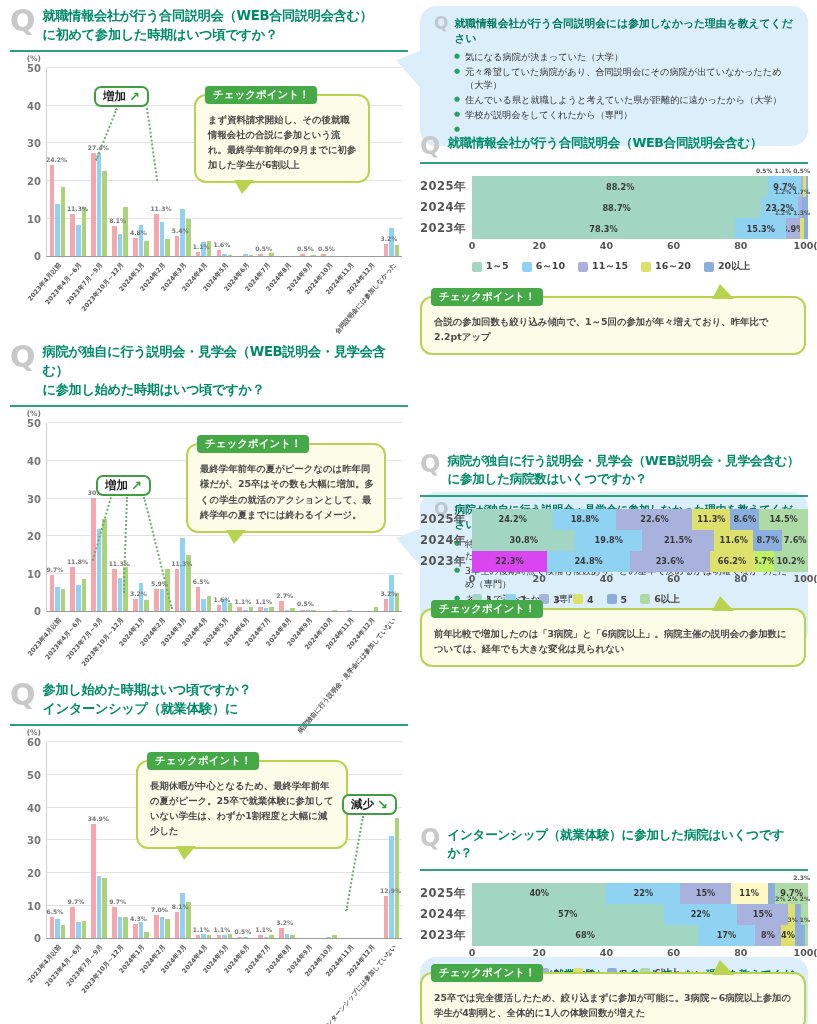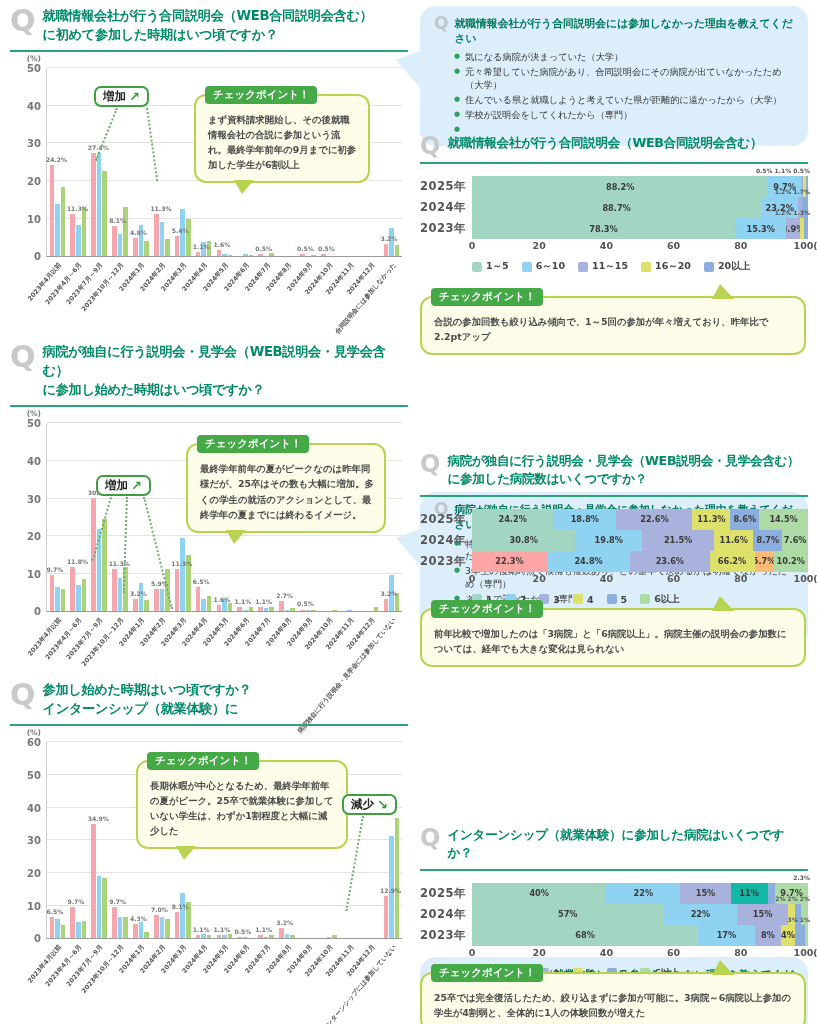--- a/index.html
+++ b/index.html
@@ -812,25 +812,25 @@
           <div class="seg" style="width: 19.8%; background: rgb(143, 210, 242);">19.8%</div>
           <div class="seg" style="width: 21.5%; background: rgb(169, 178, 221);">21.5%</div>
           <div class="seg" style="width: 11.6%; background: rgb(221, 224, 106);">11.6%</div>
           <div class="seg" style="width: 8.7%; background: rgb(140, 174, 222);">8.7%</div>
           <div class="seg" style="width: 7.6%; background: rgb(174, 218, 165);">7.6%</div>
         </div>
       </div>
       <div class="srow">
         <div class="syear">2023年</div>
         <div class="sbar">
-          <div class="seg" style="width: 22.3%; background: #fca5a5;">22.3%</div>
+          <div class="seg" style="width: 22.3%; background: #d946ef;">22.3%</div>
           <div class="seg" style="width: 24.8%; background: rgb(143, 210, 242);">24.8%</div>
           <div class="seg" style="width: 23.6%; background: rgb(169, 178, 221);">23.6%</div>
           <div class="seg" style="width: 13.4%; background: rgb(221, 224, 106);">66.2%</div>
-          <div class="seg" style="width: 5.7%; background: #fdba74;">5.7%</div>
+          <div class="seg" style="width: 5.7%; background: #bef264;">5.7%</div>
           <div class="seg" style="width: 10.2%; background: rgb(174, 218, 165);">10.2%</div>
         </div>
       </div>
     </div>
   <div class="saxis-row">
       <div class="saxis-sp"></div>
       <div class="saxis">
         <span style="left: 0%;">0</span>
         <span style="left: 20%;">20</span>
         <span style="left: 40%;">40</span>
@@ -897,21 +897,21 @@
 
     </div>
   </div>
   <div class="srows">
       <div class="srow">
         <div class="syear">2025年</div>
         <div class="sbar">
           <div class="seg" style="width: 40%; background: rgb(163, 214, 194);">40%</div>
           <div class="seg" style="width: 22%; background: rgb(143, 210, 242);">22%</div>
           <div class="seg" style="width: 15%; background: rgb(169, 178, 221);">15%</div>
-          <div class="seg" style="width: 11%; background: #14b8a6;">11%</div>
+          <div class="seg" style="width: 11%; background: #fef9c3;">11%</div>
           <div class="seg" style="width: 2.3%; background: rgb(140, 174, 222);"></div>
           <div class="seg" style="width: 9.7%; background: rgb(174, 218, 165);">9.7%</div>
           <div class="tiny">2.3%</div>
         </div>
       </div>
       <div class="srow">
         <div class="syear">2024年</div>
         <div class="sbar">
           <div class="seg" style="width: 57%; background: rgb(163, 214, 194);">57%</div>
           <div class="seg" style="width: 22%; background: rgb(143, 210, 242);">22%</div>

